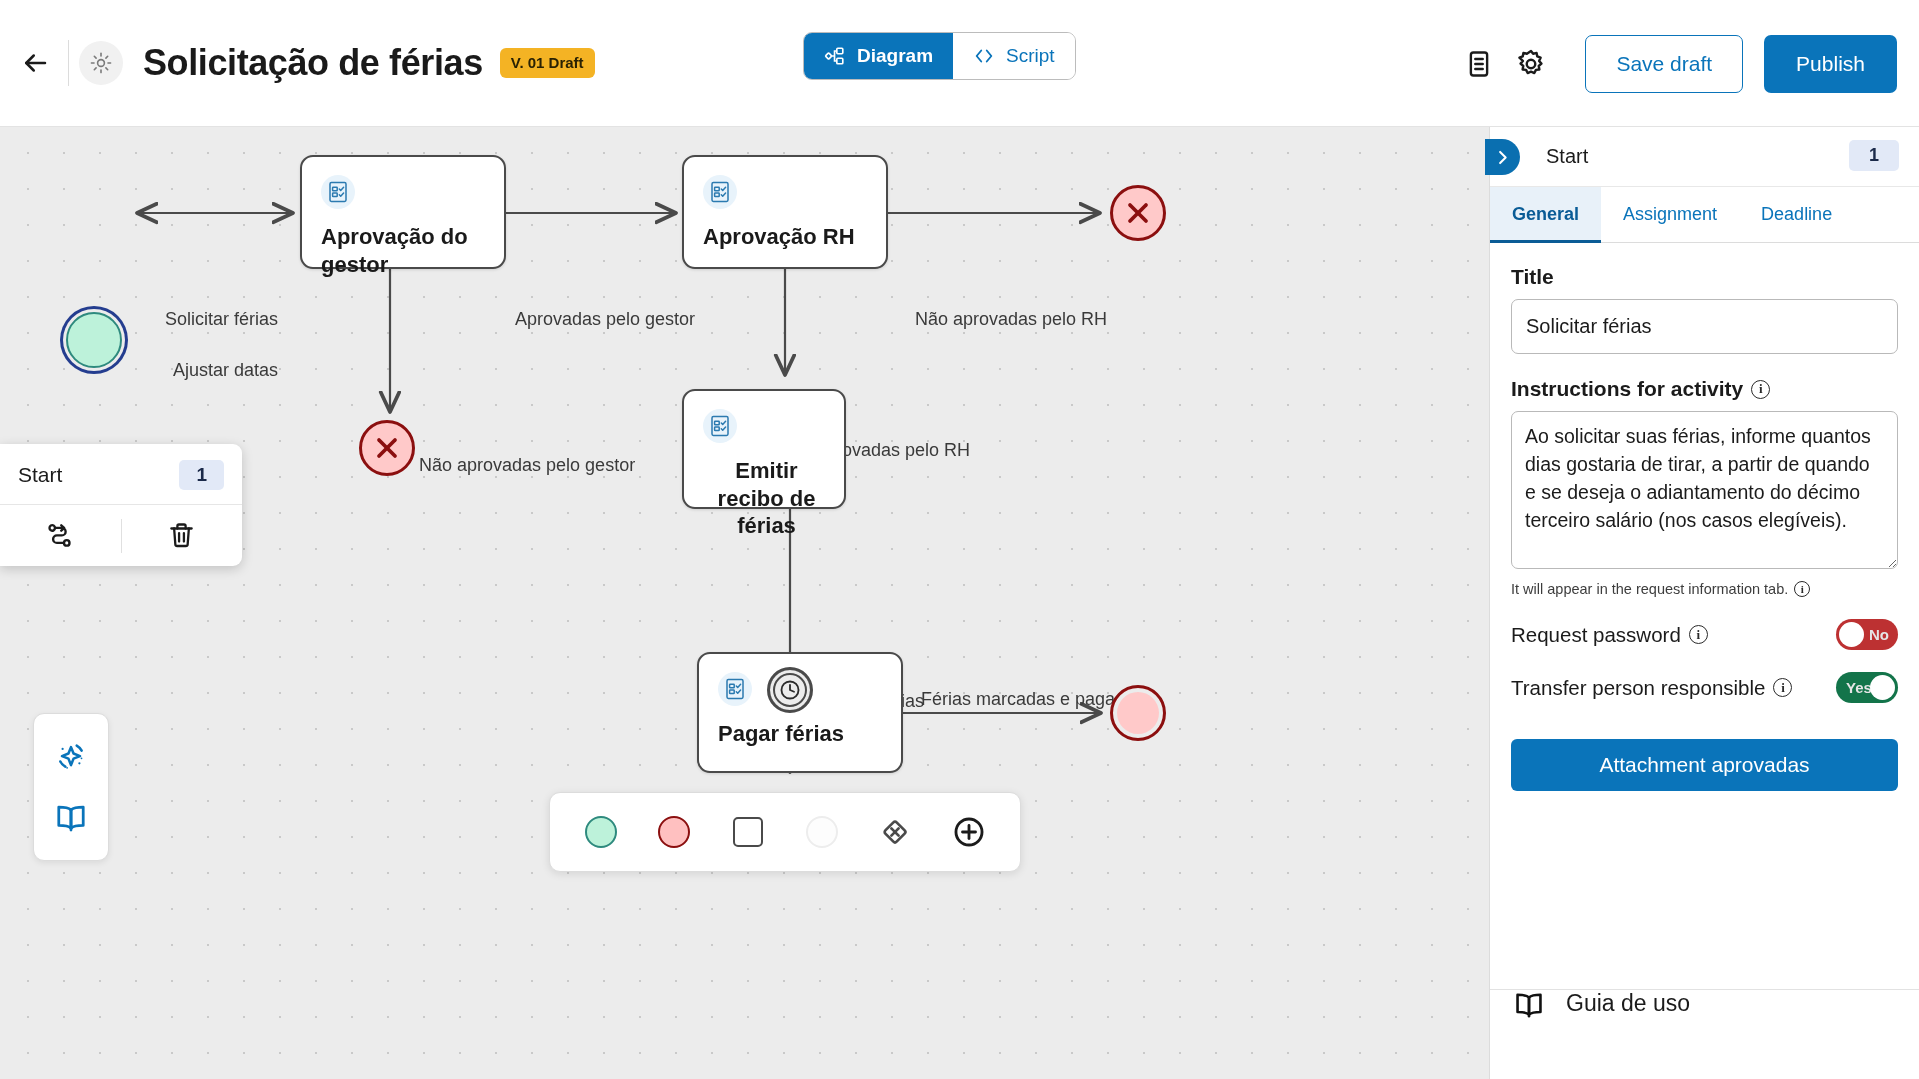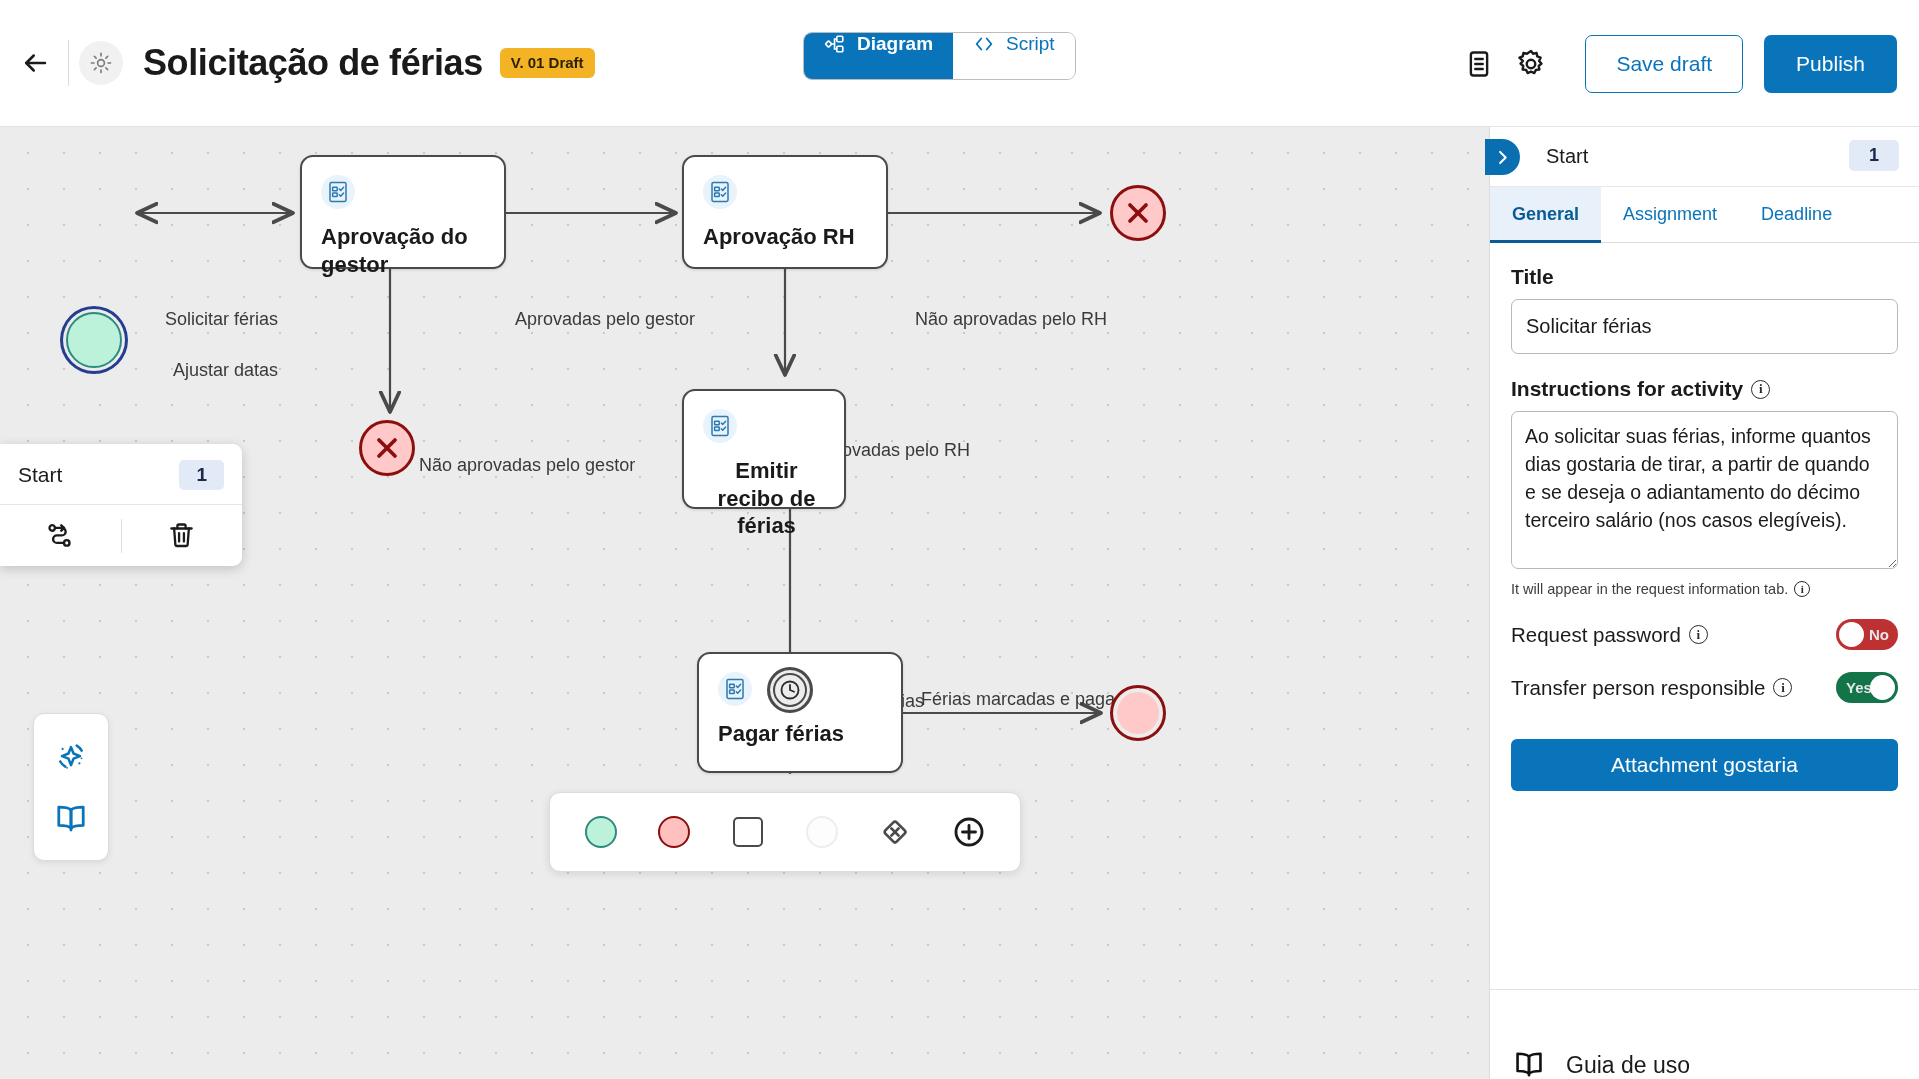--- a/index.html
+++ b/index.html
@@ -35,21 +35,21 @@
     margin-left:17px; background:#f4b324; color:#2a2203;
     font-size:15px; font-weight:700; border-radius:6px;
     padding:6px 11px 7px; white-space:nowrap;
   }
   #mode-toggle {
     position:absolute; left:803px; top:32px; height:48px;
     display:flex; border:1px solid #bcbcbc; border-radius:9px;
     overflow:hidden; background:#fff;
   }
   .mode-btn {
-    display:flex; align-items:flex-start; gap:11px; padding:0 20px;
+    display:flex; align-items:center; gap:11px; padding:0 20px;
     font-size:19px; cursor:pointer; background:#fff; color:#0a74ba;
     border:none; font-family:inherit; height:100%;
   }
   .mode-btn.active { background:#0a74ba; color:#fff; font-weight:600; }
   #hdr-right {
     position:absolute; right:22px; top:0; height:127px;
     display:flex; align-items:center; gap:0;
   }
   .icon-btn {
     width:52px; height:52px; display:flex; align-items:center;
@@ -237,21 +237,21 @@
   }
   .switch.off .knob { left:3px; }
   .switch.on  .knob { right:3px; }
   #attachment-btn {
     margin-top:36px; width:100%; height:52px; background:#0a74ba; color:#fff;
     border:none; border-radius:6px; font-size:21px; cursor:pointer;
     font-family:inherit;
   }
   #panel-footer {
     position:absolute; left:0; bottom:0; width:430px; height:90px;
-    border-top:1px solid #e2e2e2; display:flex; align-items:flex-end;
+    border-top:1px solid #e2e2e2; display:flex; align-items:flex-start;
     padding-left:22px; gap:20px; cursor:pointer; background:#fff;
   }
   #panel-footer-label { font-size:23px; color:#1b1b1b; }
   .info-i {
     display:inline-flex; width:19px; height:19px; border-radius:50%;
     border:1.6px solid #2a2a2a; align-items:center; justify-content:center;
     font-size:13px; font-weight:700; font-family:"Liberation Serif", serif;
     color:#2a2a2a; flex:0 0 auto;
   }
   .info-i.sm { width:16px; height:16px; font-size:11px; border-width:1.4px; }
@@ -571,21 +571,21 @@
       <div class="toggle-row-label">
         <span>Transfer person responsible</span>
         <span class="info-i">i</span>
       </div>
       <div class="switch on">
         <span class="switch-txt">Yes</span>
         <span class="knob"></span>
       </div>
     </div>
 
-    <button id="attachment-btn">Attachment gostaria</button>
+    <button id="attachment-btn">Attachment aprovadas</button>
   </div>
 
   <div id="panel-footer">
     <svg width="34" height="30" viewBox="0 0 24 22" fill="none" stroke="#111111" stroke-width="1.9" stroke-linecap="round" stroke-linejoin="round">
       <path d="M12 5.4C10.4 4 8 3.5 3.6 3.5v12.6C8 16.1 10.4 16.6 12 18"></path>
       <path d="M12 5.4c1.6-1.4 4-1.9 8.4-1.9v12.6c-4.4 0-6.8.5-8.4 1.9z"></path>
       <line x1="12" y1="5.4" x2="12" y2="19.3"></line>
     </svg>
     <span id="panel-footer-label">Guia de uso</span>
   </div>

